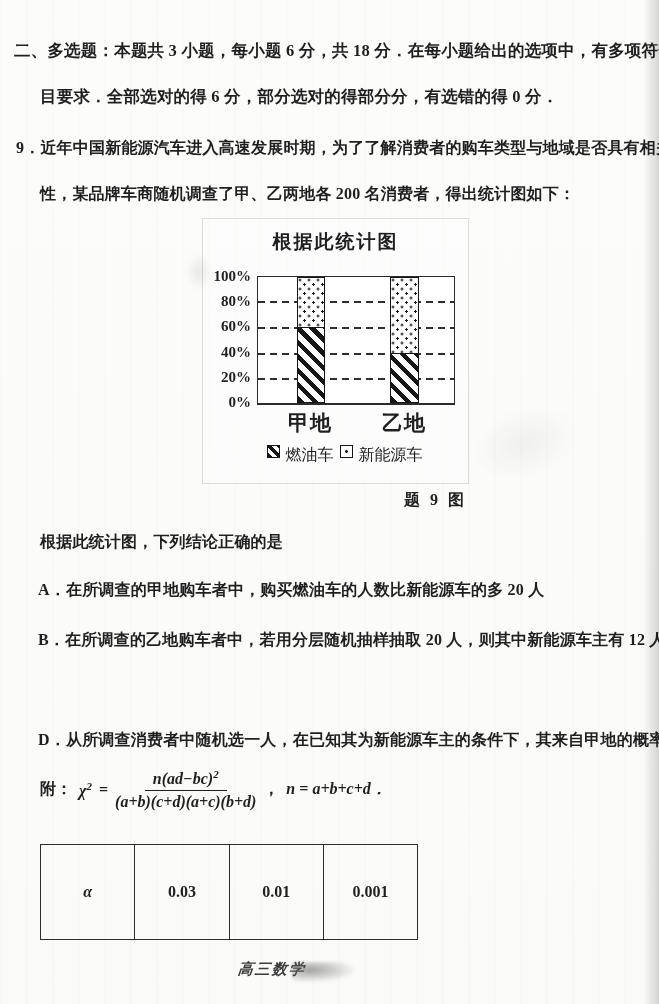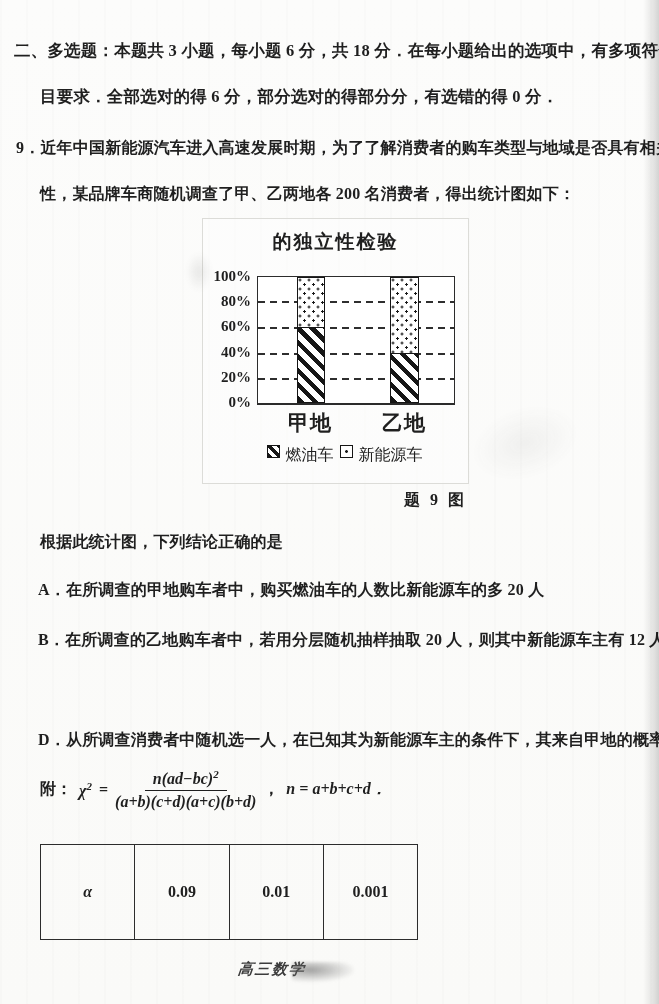--- a/index.html
+++ b/index.html
@@ -121,21 +121,21 @@
 
   <div class="line hdr" style="left:14px;top:40px;">二、多选题：本题共 3 小题，每小题 6 分，共 18 分．在每小题给出的选项中，有多项符合题</div>
   <div class="line hdr" style="left:40px;top:86px;">目要求．全部选对的得 6 分，部分选对的得部分分，有选错的得 0 分．</div>
 
   <div class="line" style="left:16px;top:138px;">
     <span>9．</span><span>近年中国新能源汽车进入高速发展时期，为了了解消费者的购车类型与地域是否具有相关</span>
   </div>
   <div class="line" style="left:40px;top:184px;">性，某品牌车商随机调查了甲、乙两地各 200 名消费者，得出统计图如下：</div>
 
   <div class="figure">
-    <div class="chart-title">的独立性检验</div>
+    <div class="chart-title">根据此统计图</div>
 
     <div class="ytick" style="left:0;top:49px;">100%</div>
     <div class="ytick" style="left:0;top:74px;">80%</div>
     <div class="ytick" style="left:0;top:99px;">60%</div>
     <div class="ytick" style="left:0;top:125px;">40%</div>
     <div class="ytick" style="left:0;top:150px;">20%</div>
     <div class="ytick" style="left:0;top:175px;">0%</div>
 
     <div class="plot">
 
@@ -189,21 +189,21 @@
       <span class="den">(a+b)(c+d)(a+c)(b+d)</span>
     </span>
     <span>，</span>
     <span class="math">n = a+b+c+d．</span>
   </div>
 
   <table class="crit">
     <tbody>
         <tr>
       <td class="math">α</td>
-      <td>0.09</td>
+      <td>0.03</td>
       <td>0.01</td>
       <td>0.001</td>
     </tr>
   </tbody>
     </table>
 
   <div class="footer">高三数学</div>
   <div class="smudge"></div>
 
   <div class="artifact a1"></div>

